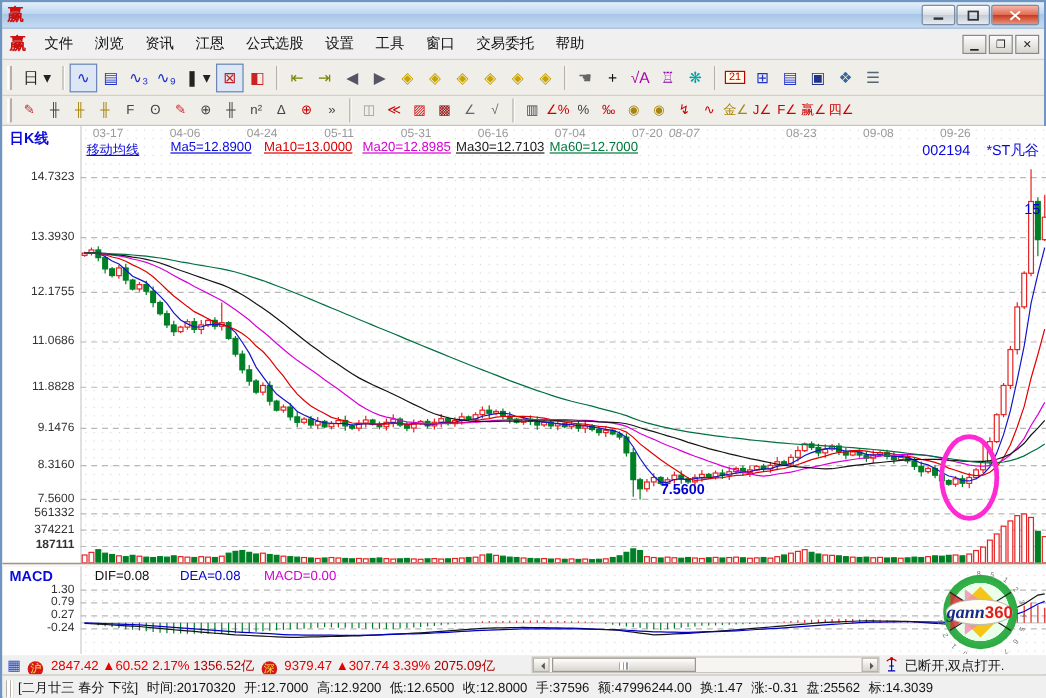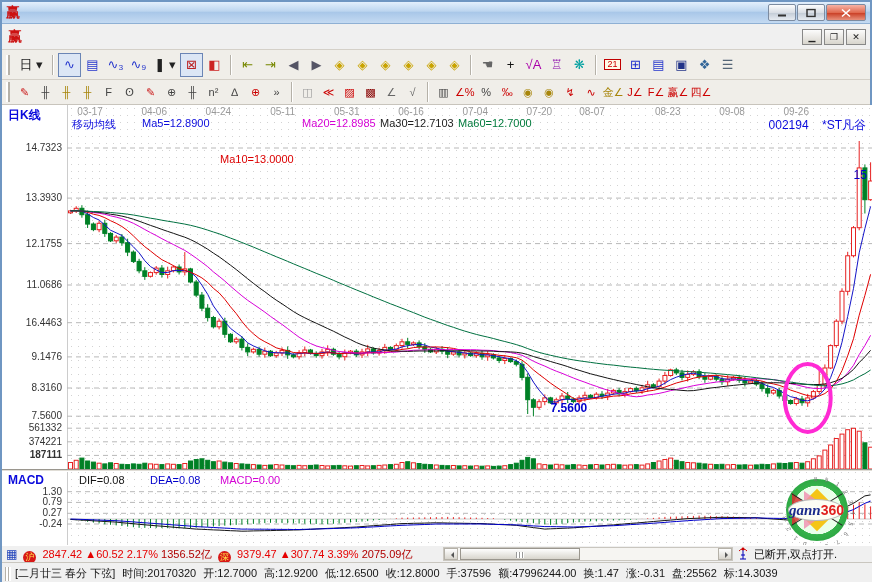--- a/index.html
+++ b/index.html
@@ -44,21 +44,21 @@
   
   .chart { position:absolute; left:0; top:103px; width:872px; height:440px; background:#fff; }
   .plot-bg { position:absolute; left:65px; top:0; width:807px; height:440px;
     background-image:radial-gradient(circle,#d2d2d2 0.6px,transparent 0.8px); background-size:7px 7px;
     border-left:1px solid #ccc; }
   .chart svg { position:absolute; left:65px; top:0; }
   .glabel { position:absolute; left:0; width:60px; text-align:right; font-size:10px; color:#333; }
   .pane-label { position:absolute; left:6px; font-size:12px; font-weight:bold; color:#0a0adc; }
   .date-label { position:absolute; top:1px; width:40px; text-align:center; font-size:10px; color:#999; }
   .ma-row { position:absolute; left:65px; top:12px; width:807px; height:15px; font-size:11px; white-space:nowrap; }
-  .ma-row span { position:absolute; top:0; }
+  .ma-row span { position:absolute; top:0;text-decoration:underline; }
   .symbol-box { position:absolute; right:8px; top:12px; font-size:12px; color:#0a0adc; }
   .symbol-box span { margin-left:10px; }
   .macd-vals { position:absolute; top:369px; left:0; width:400px; font-size:11px; }
   .macd-vals span { position:absolute; top:0; }
   .pane-divider { position:absolute; left:0; top:364px; width:872px; height:3px; background:#e0ddd6;
     border-top:1px solid #9a968e; border-bottom:1px solid #fff; }
 
   
   .logo { position:absolute; right:10px; top:372px; width:86px; height:68px; }
   .logo-circle { position:absolute; left:8px; top:2px; width:62px; height:62px; border-radius:50%;
@@ -127,20 +127,32 @@
       <div class="wbtn close">
           <svg width="10" height="9">
             <path d="M1 1 L9 8 M9 1 L1 8" stroke="#fff" stroke-width="1.6"></path>
           </svg>
         </div>
     </div>
   </div>
 
   <div class="menubar">
     <span class="menu-logo">赢</span>
+    <div id="menu-items" style="display:flex;">
+        <span class="menu-item">文件</span>
+        <span class="menu-item">浏览</span>
+        <span class="menu-item">资讯</span>
+        <span class="menu-item">江恩</span>
+        <span class="menu-item">公式选股</span>
+        <span class="menu-item">设置</span>
+        <span class="menu-item">工具</span>
+        <span class="menu-item">窗口</span>
+        <span class="menu-item">交易委托</span>
+        <span class="menu-item">帮助</span>
+      </div>
     <div class="mdibtns">
       <div class="mdibtn">▁</div>
       <div class="mdibtn">❐</div>
       <div class="mdibtn">✕</div>
     </div>
   </div>
 
   <div class="toolbar1">
     <div class="tb-handle"></div>
     <div id="tb1" style="display:flex;align-items:center;">
@@ -949,47 +961,47 @@
 
     <div id="date-row">
         <span class="date-label" style="left: 68px;">03-17</span>
         <span class="date-label" style="left: 132.2px;">04-06</span>
         <span class="date-label" style="left: 196.4px;">04-24</span>
         <span class="date-label" style="left: 260.6px;">05-11</span>
         <span class="date-label" style="left: 324.8px;">05-31</span>
         <span class="date-label" style="left: 389px;">06-16</span>
         <span class="date-label" style="left: 453.2px;">07-04</span>
         <span class="date-label" style="left: 517.4px;">07-20</span>
-        <span class="date-label" style="left: 570px;">08-07</span>
+        <span class="date-label" style="left: 548px; font-style: italic;">08-07</span>
         <span class="date-label" style="left: 645.8px;">08-23</span>
         <span class="date-label" style="left: 710px;">09-08</span>
         <span class="date-label" style="left: 774.2px;">09-26</span>
       </div>
     <div id="gutter">
         <span class="glabel" style="top: 37px;">14.7323</span>
         <span class="glabel" style="top: 87.0898px;">13.3930</span>
         <span class="glabel" style="top: 132.624px;">12.1755</span>
         <span class="glabel" style="top: 174.022px;">11.0686</span>
-        <span class="glabel" style="top: 211.654px;">16.4463</span>
+        <span class="glabel" style="top: 211.654px;">11.8828</span>
         <span class="glabel" style="top: 245.868px; text-align: right;">9.1476</span>
         <span class="glabel" style="top: 276.97px;">8.3160</span>
         <span class="glabel" style="top: 305.244px;">7.5600</span>
         <span class="glabel" style="top: 317.191px;">561332</span>
         <span class="glabel" style="top: 330.794px;">374221</span>
         <span class="glabel" style="top: 344.397px; font-weight: bold;">187111</span>
         <span class="glabel" style="top: 380.7px;">1.30</span>
         <span class="glabel" style="top: 391.41px;">0.79</span>
         <span class="glabel" style="top: 402.33px;">0.27</span>
         <span class="glabel" style="top: 413.04px;">-0.24</span>
       </div>
 
     <div class="ma-row">
       <span style="left:5px;color:#0a0adc;">移动均线</span>
       <span id="ma0" style="left: 75px; color: rgb(10, 10, 220);">Ma5=12.8900</span>
-      <span id="ma1" style="left: 153px; color: rgb(220, 0, 0); margin-top: 36px;">Ma10=13.0000</span>
+      <span id="ma1" style="left: 153px; color: rgb(220, 0, 0);">Ma10=13.0000</span>
       <span id="ma2" style="left: 235px; color: rgb(212, 0, 212);">Ma20=12.8985</span>
       <span id="ma3" style="left: 313px; color: rgb(32, 32, 32);">Ma30=12.7103</span>
       <span id="ma4" style="left: 391px; color: rgb(0, 122, 60);">Ma60=12.7000</span>
     </div>
 
     <div class="symbol-box">
       <span>002194</span>
       <span>*ST凡谷</span>
     </div>
 

